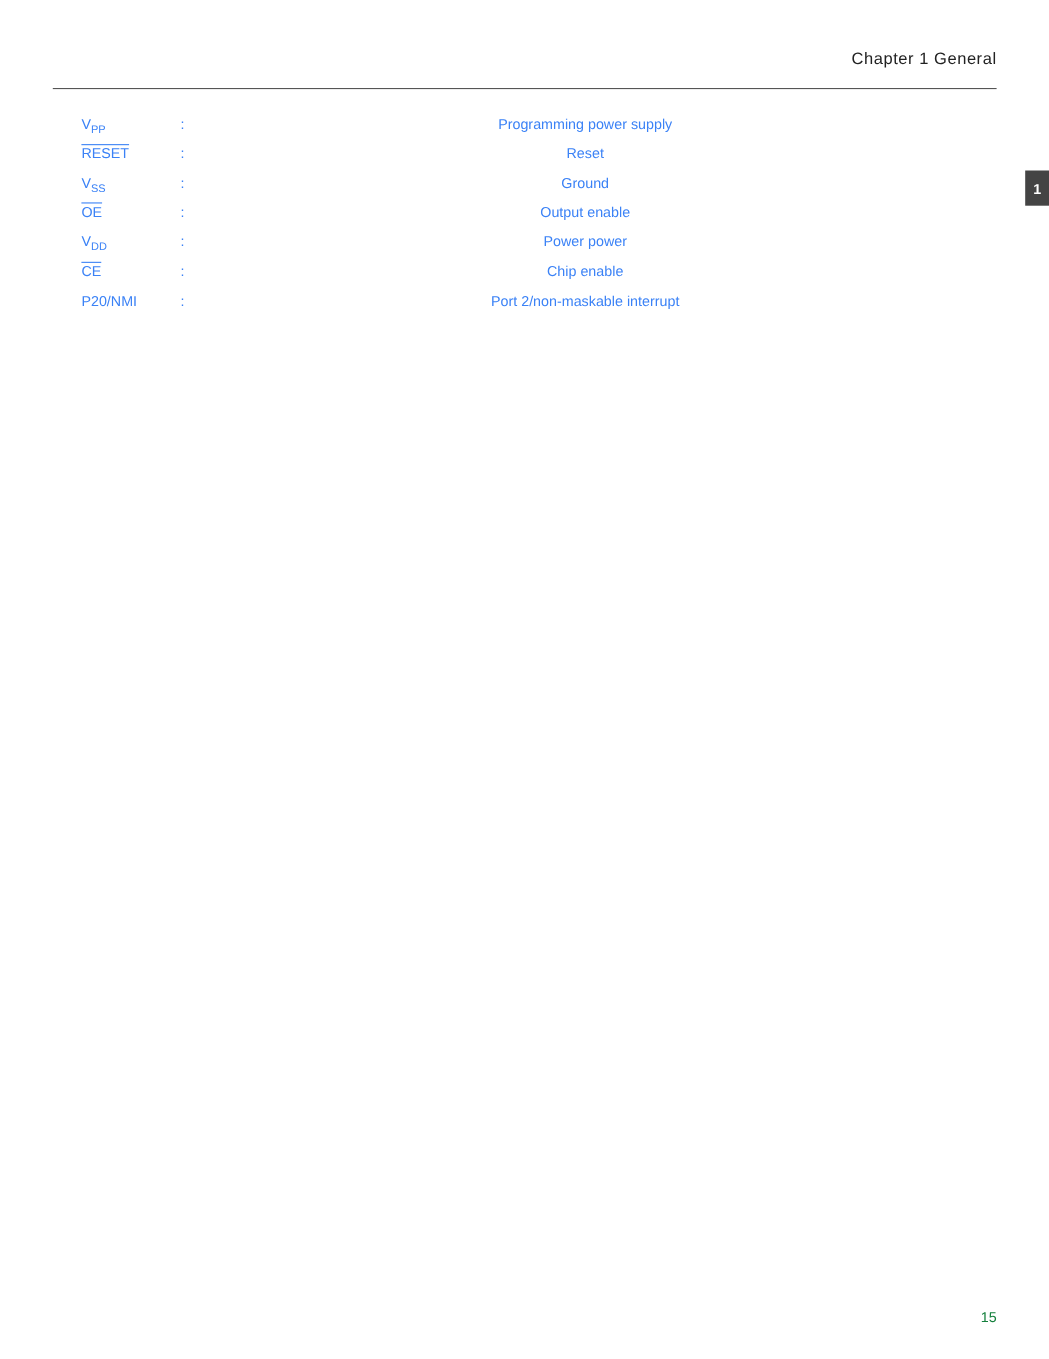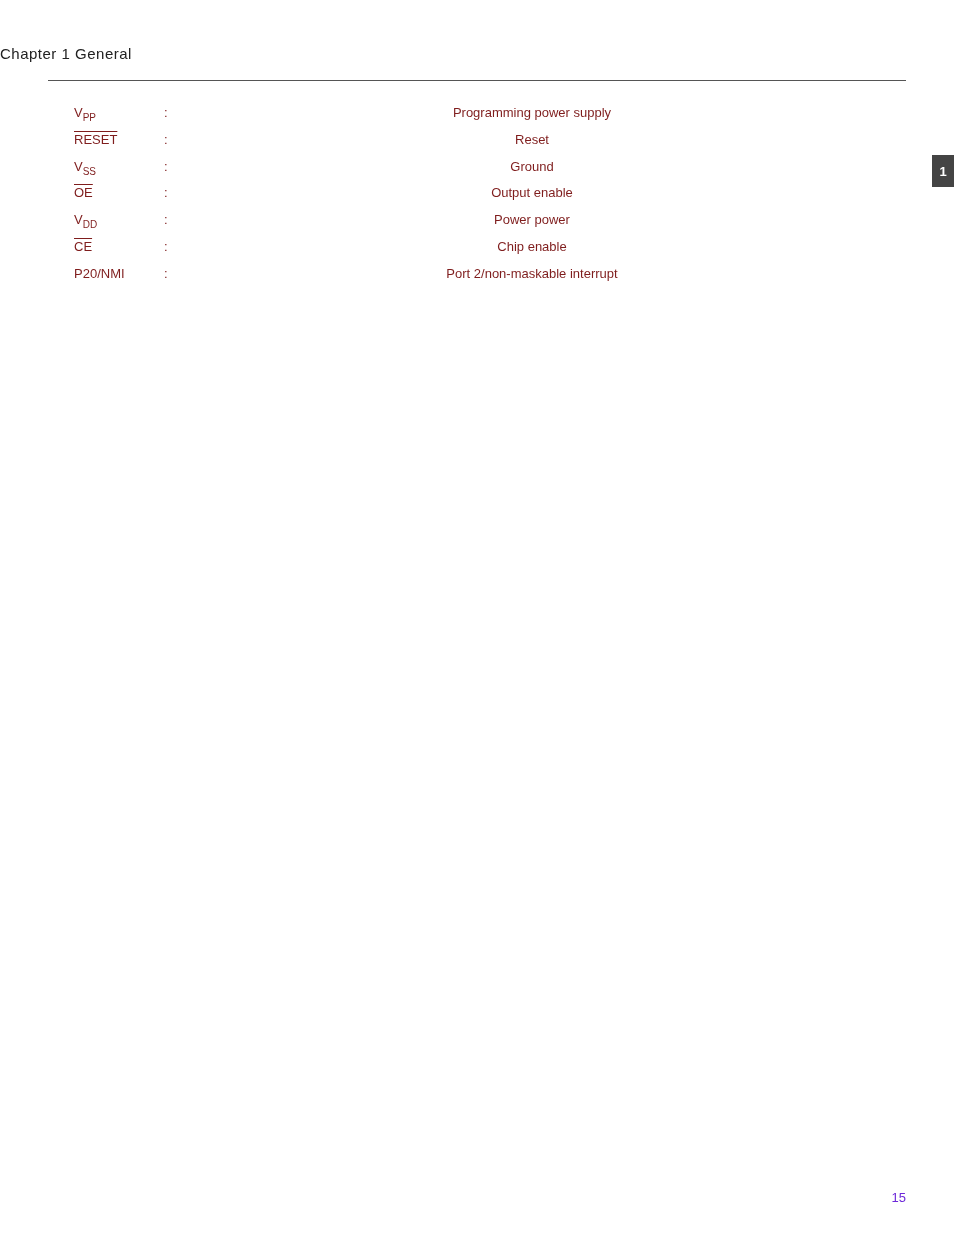--- a/index.html
+++ b/index.html
@@ -26,20 +26,21 @@
       padding: 0;
     }
 
     
     .header {
       position: absolute;
       top: 45px;
       left: 0;
       right: 0;
       display: flex;
+      justify-content: flex-end;
       padding-right: 48px;
       align-items: center;
     }
 
     .chapter-title {
       font-size: 15px;
       font-weight: normal;
       color: #222;
       letter-spacing: 0.5px;
     }
@@ -85,21 +86,21 @@
     .def-table {
       width: 100%;
       border-collapse: collapse;
     }
 
     .def-table tr td {
       padding: 3px 4px;
       vertical-align: top;
       line-height: 1.6;
       font-size: 13px;
-      color: #7f1d1d;
+      color: #3b82f6;
     }
 
     .def-table .col-term {
       width: 90px;
       white-space: nowrap;
     }
 
     .def-table .col-colon {
       width: 30px;
       white-space: nowrap;
@@ -121,21 +122,21 @@
       vertical-align: sub;
       line-height: 0;
     }
 
     
     .page-number {
       position: absolute;
       bottom: 30px;
       right: 48px;
       font-size: 13px;
-      color: #6d28d9;
+      color: #15803d;
     }
   </style>
 </head>
 <body>
 
 <div class="page-container">
 
   <div class="header">
     <span class="chapter-title">Chapter 1   General</span>
   </div>

